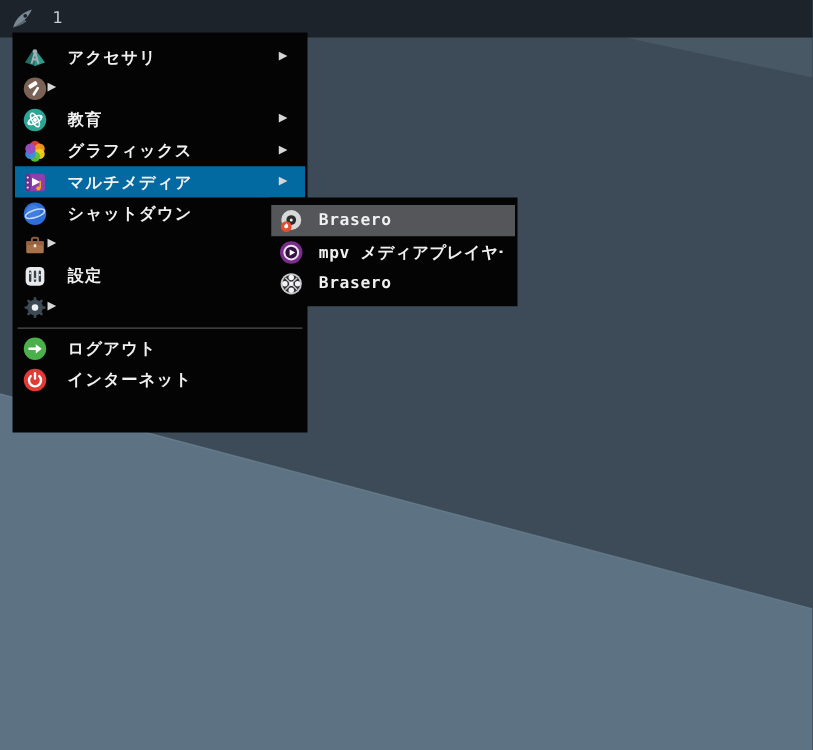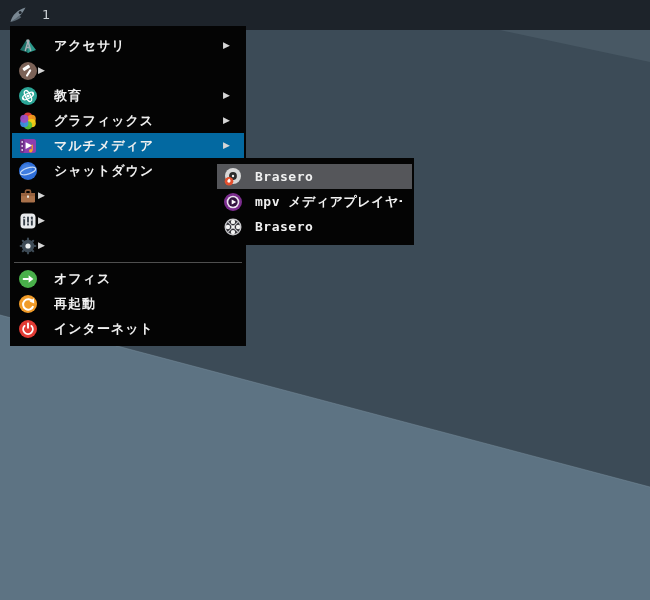--- a/index.html
+++ b/index.html
@@ -164,20 +164,21 @@
         <svg width="20" height="20" viewBox="0 0 20 20">
           <rect x="2.5" y="2.5" width="15" height="15" rx="3.8" fill="#e8eaec"></rect>
           <rect x="5.2" y="5.4" width="1.9" height="9.2" rx="0.95" fill="#39424b"></rect>
           <rect x="9.05" y="5.4" width="1.9" height="9.2" rx="0.95" fill="#39424b"></rect>
           <rect x="12.9" y="5.4" width="1.9" height="9.2" rx="0.95" fill="#39424b"></rect>
           <circle cx="6.15" cy="7.6" r="0.8" fill="#e8eaec"></circle>
           <circle cx="10" cy="12" r="0.8" fill="#e8eaec"></circle>
           <circle cx="13.85" cy="9" r="0.8" fill="#e8eaec"></circle>
         </svg>
       </span>
+      <span class="lbl">設定</span>
       <span class="arrow">▶</span>
     </div>
     <div class="row">
       <span class="mi">
         <svg width="20" height="20" viewBox="0 0 20 20">
           <rect x="8.9" y="1.6" width="2.2" height="4.2" rx="1.1" fill="#3d4a55" transform="rotate(0 10 10)"></rect>
           <rect x="8.9" y="1.6" width="2.2" height="4.2" rx="1.1" fill="#3d4a55" transform="rotate(45 10 10)"></rect>
           <rect x="8.9" y="1.6" width="2.2" height="4.2" rx="1.1" fill="#3d4a55" transform="rotate(90 10 10)"></rect>
           <rect x="8.9" y="1.6" width="2.2" height="4.2" rx="1.1" fill="#3d4a55" transform="rotate(135 10 10)"></rect>
           <rect x="8.9" y="1.6" width="2.2" height="4.2" rx="1.1" fill="#3d4a55" transform="rotate(180 10 10)"></rect>
@@ -194,31 +195,21 @@
       <div class="line"></div>
     </div>
     <div class="row">
       <span class="mi">
         <svg width="20" height="20" viewBox="0 0 20 20">
           <circle cx="10" cy="10" r="9" fill="#49b04a"></circle>
           <rect x="4.6" y="9" width="6.5" height="2" rx="1" fill="#ffffff"></rect>
           <polygon points="10.6,6.3 15.4,10 10.6,13.7" fill="#ffffff"></polygon>
         </svg>
       </span>
-      <span class="lbl">オフィス</span>
-    </div>
-    <div class="row">
-      <span class="mi">
-        <svg width="20" height="20" viewBox="0 0 20 20">
-          <circle cx="10" cy="10" r="9" fill="#f09b28"></circle>
-          <path d="M14.6 7.6 a5.2 5.2 0 1 0 .6 4.6" fill="none" stroke="#ffffff" stroke-width="2"></path>
-          <polygon points="15.9,4.2 16.2,9.4 11.6,7.4" fill="#ffffff"></polygon>
-        </svg>
-      </span>
-      <span class="lbl">再起動</span>
+      <span class="lbl">ログアウト</span>
     </div>
     <div class="row">
       <span class="mi">
         <svg width="20" height="20" viewBox="0 0 20 20">
           <circle cx="10" cy="10" r="9" fill="#e23b34"></circle>
           <path d="M6.6 6.9 a4.8 4.8 0 1 0 6.8 0" fill="none" stroke="#ffffff" stroke-width="1.9" stroke-linecap="round"></path>
           <rect x="9.05" y="3.6" width="1.9" height="6.2" rx="0.95" fill="#ffffff"></rect>
         </svg>
       </span>
       <span class="lbl">インターネット</span>

